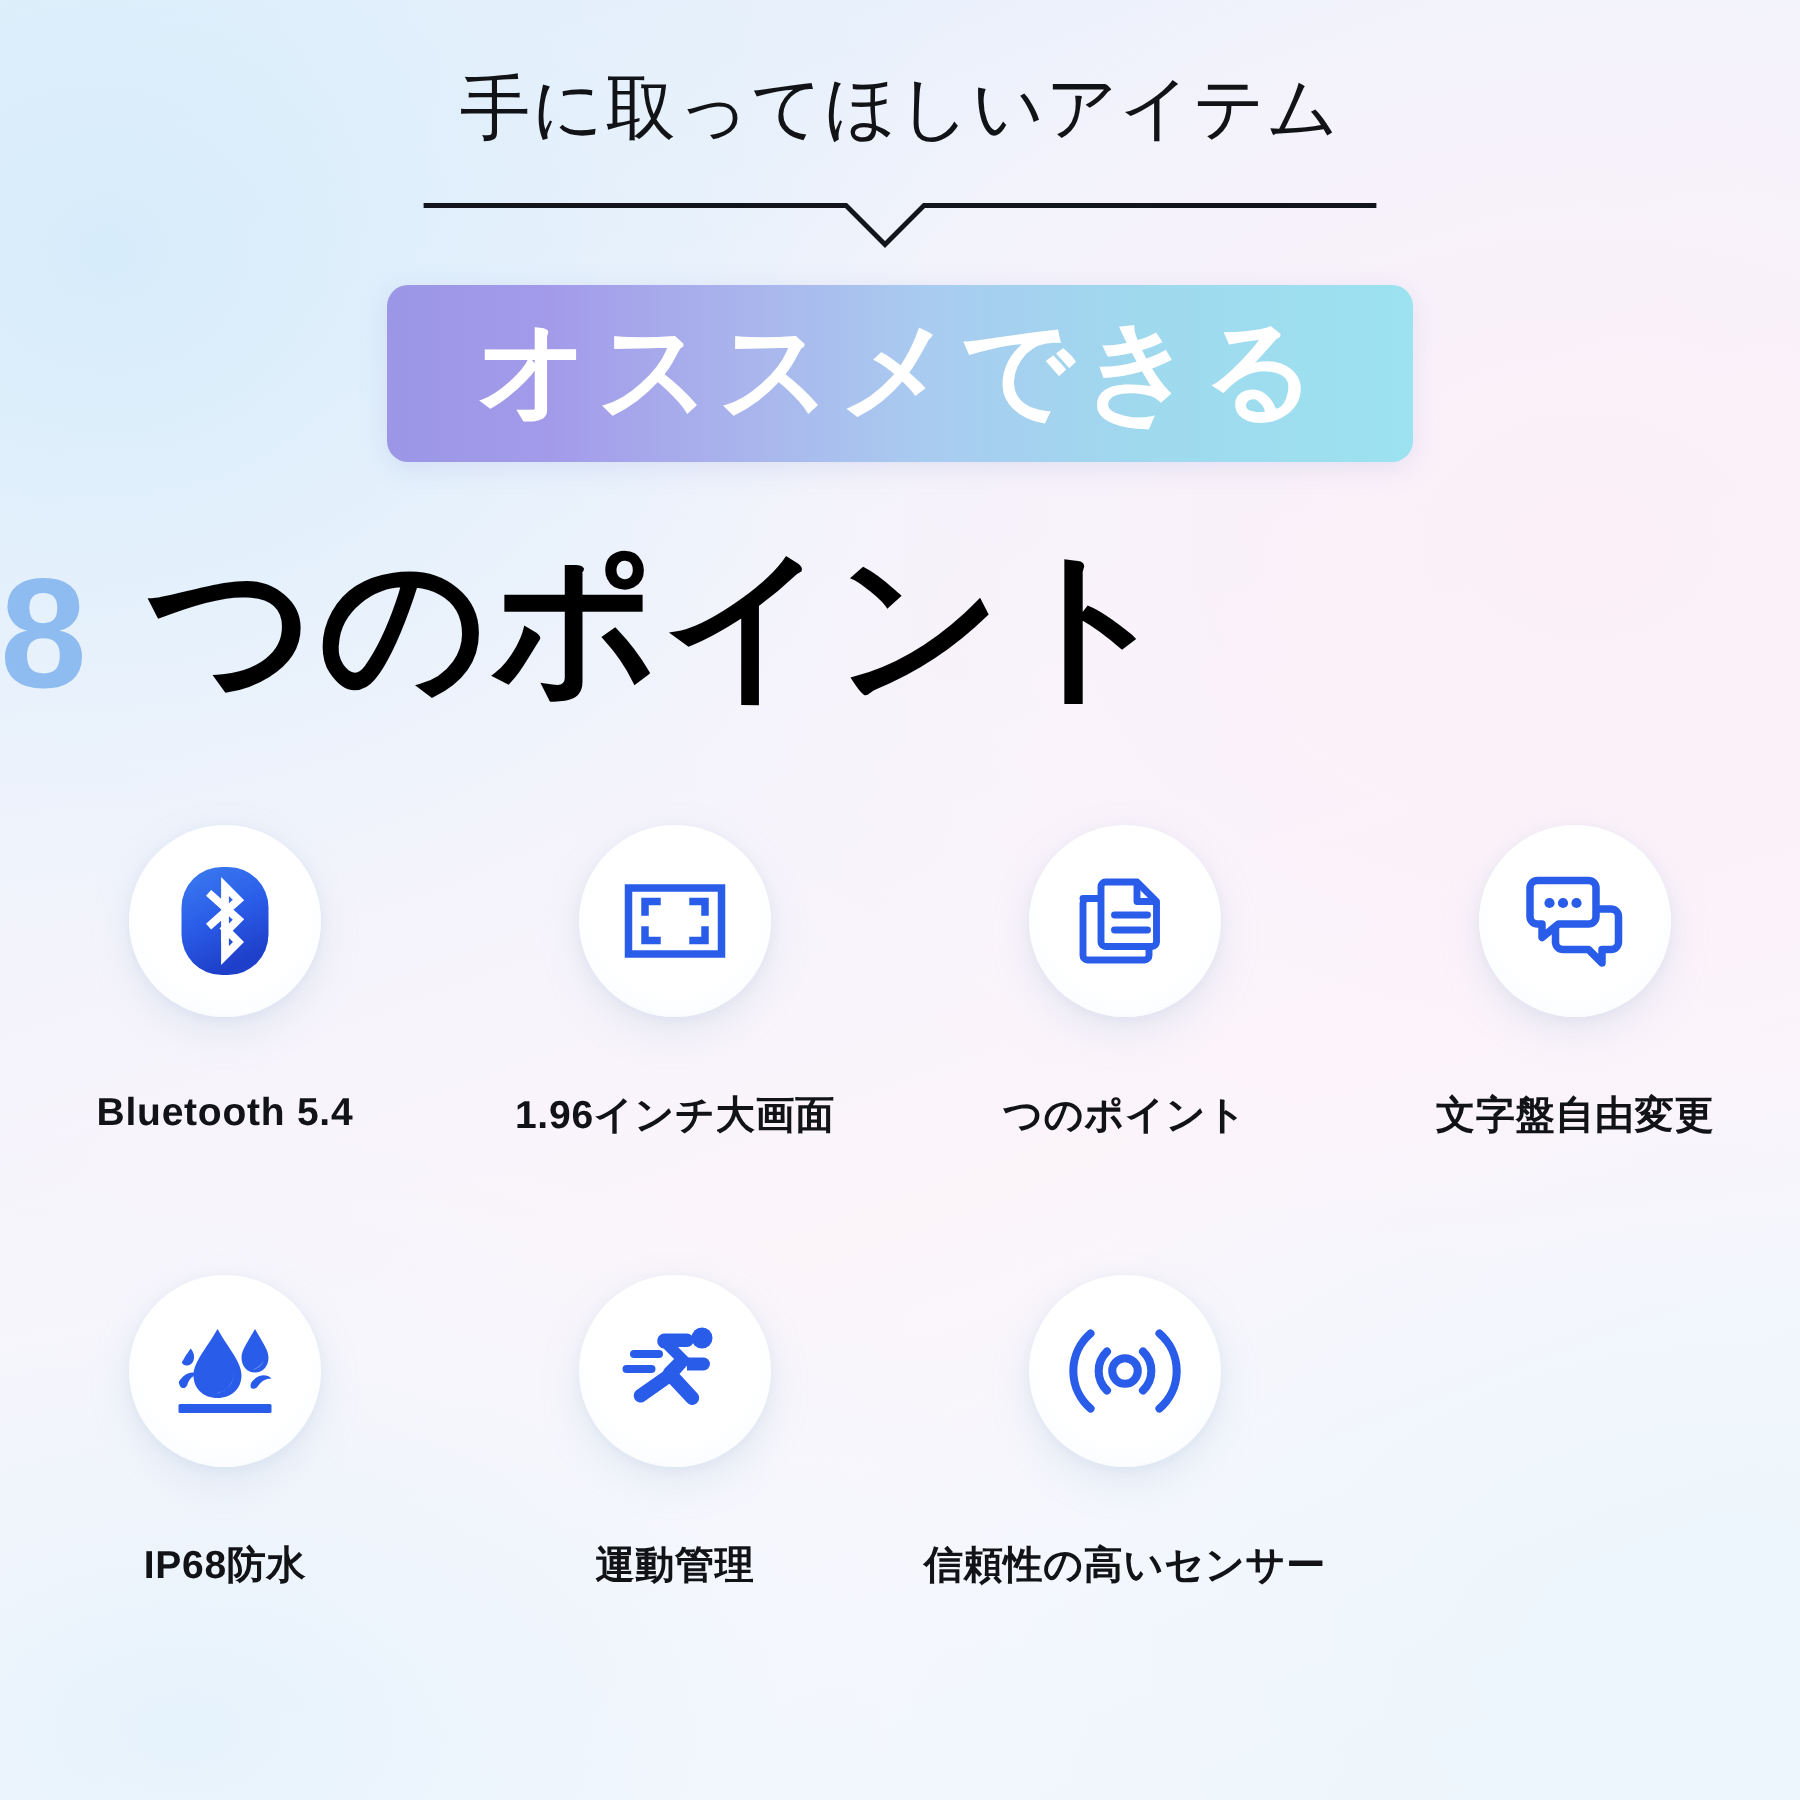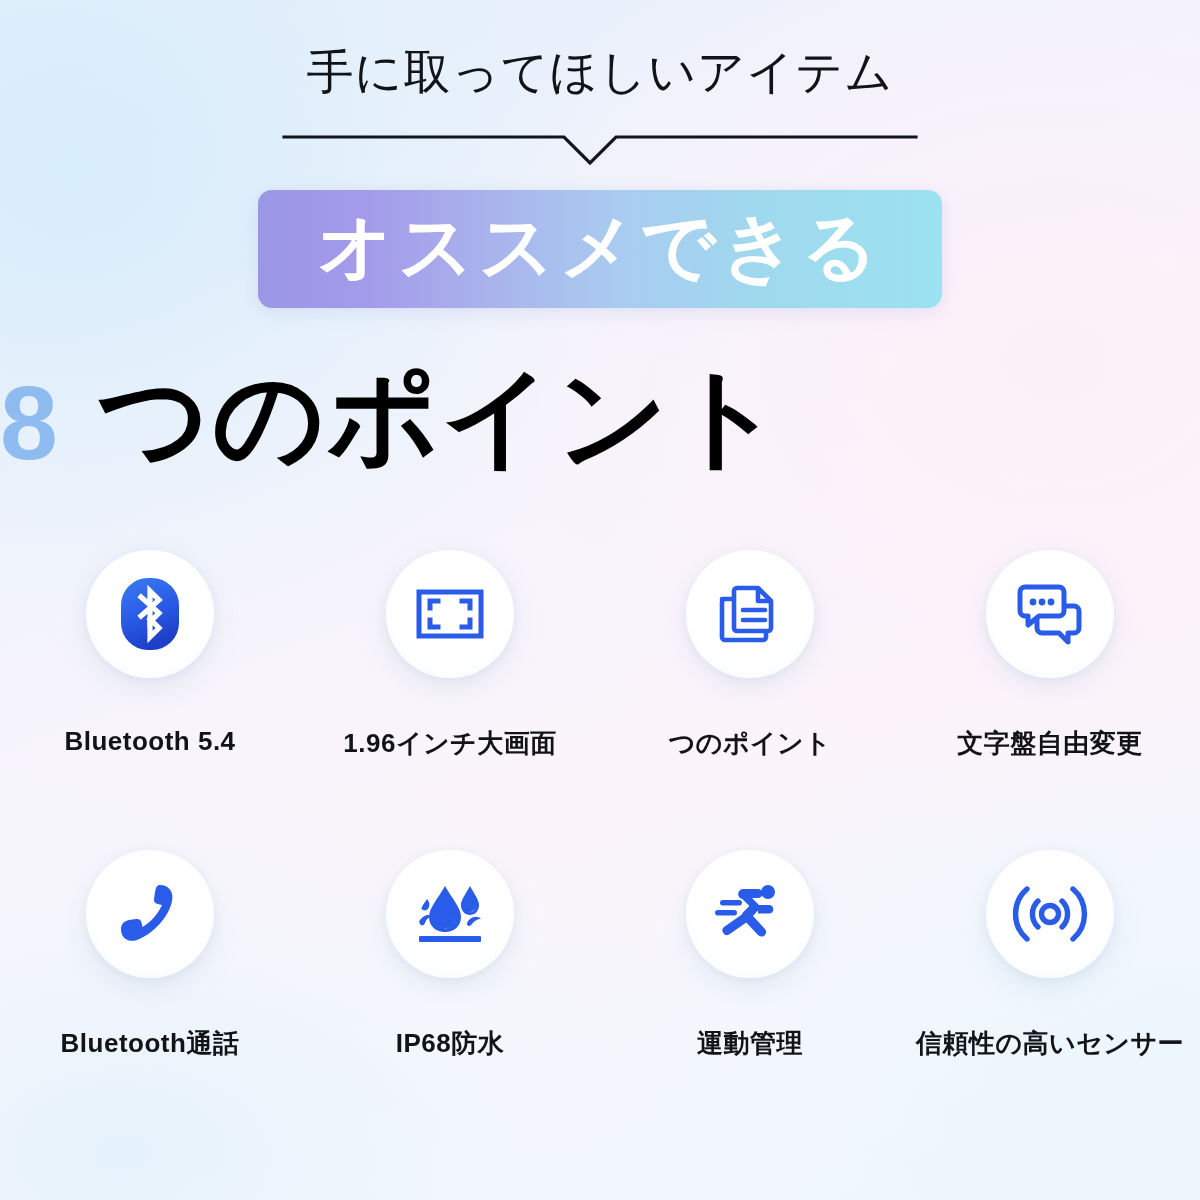--- a/index.html
+++ b/index.html
@@ -221,29 +221,20 @@
           <path d="M30 30 h32 a5 5 0 0 1 5 5 v17 a5 5 0 0 1 -5 5 h-6 l0 9 l-9 -9 H30 a5 5 0 0 1 -5 -5 V35 a5 5 0 0 1 5 -5 z" fill="#ffffff" stroke="#2a5cea" stroke-width="5" stroke-linejoin="round"></path>
           <path d="M13 11 h34 a5 5 0 0 1 5 5 v19 a5 5 0 0 1 -5 5 H27 l-11 9 l0 -9 h-3 a5 5 0 0 1 -5 -5 V16 a5 5 0 0 1 5 -5 z" fill="#ffffff" stroke="#2a5cea" stroke-width="5" stroke-linejoin="round"></path>
           <circle cx="21" cy="26" r="3.4" fill="#2a5cea"></circle>
           <circle cx="30" cy="26" r="3.4" fill="#2a5cea"></circle>
           <circle cx="39" cy="26" r="3.4" fill="#2a5cea"></circle>
         </svg>
       </div>
       <div class="cell-label">文字盤自由変更</div>
     </div>
 
-    <div class="cell">
-      <div class="icon-disc">
-        <svg width="74" height="74" viewBox="0 0 74 74">
-          <path d="M47 8 C56 8 61 15 59 24 C56 40 40 57 24 63 C15 66 8 61 8 52 C8 47 11 44 16 43 L23 42 C26 41.5 28 43 28.5 45.5 L29.5 50
-                   C38 45 45 37 49 28 L44.5 27 C42 26.5 40.5 24.5 41 22 L42 15 C43 10 44 8 47 8 z" fill="#2a5cea"></path>
-        </svg>
-      </div>
-      <div class="cell-label">Bluetooth通話</div>
-    </div>
 
     <div class="cell">
       <div class="icon-disc">
         <svg width="76" height="76" viewBox="0 0 76 76">
           <path d="M33 10 C41 24 49 32 49 41 C49 50 42 56 33 56 C24 56 17 50 17 41 C17 32 25 24 33 10 z" fill="#2a5cea"></path>
           <path d="M44 39 C44 47 38 52 32 53 C40 51 44 46 44 39 z" fill="#ffffff" opacity="0.92"></path>
           <path d="M58 10 C63 19 67 24 67 29 C67 35 63 39 58 39 C53 39 49 35 49 29 C49 24 53 19 58 10 z" fill="#2a5cea"></path>
           <path d="M64 28 C64 33 61 36 57 37 C62 35 64 32 64 28 z" fill="#ffffff" opacity="0.92"></path>
           <path d="M10 31 C12 27 14 25 15 23 C17 25 18 28 17 31 C16 34 13 35 11 34 C9 33 9 32 10 31 z" fill="#2a5cea"></path>
           <path d="M8 44 C12 39 16 38 20 40 C17 41 14 43 13 47 C12 50 9 50 8 48 C7 46 7 45 8 44 z" fill="#2a5cea"></path>

